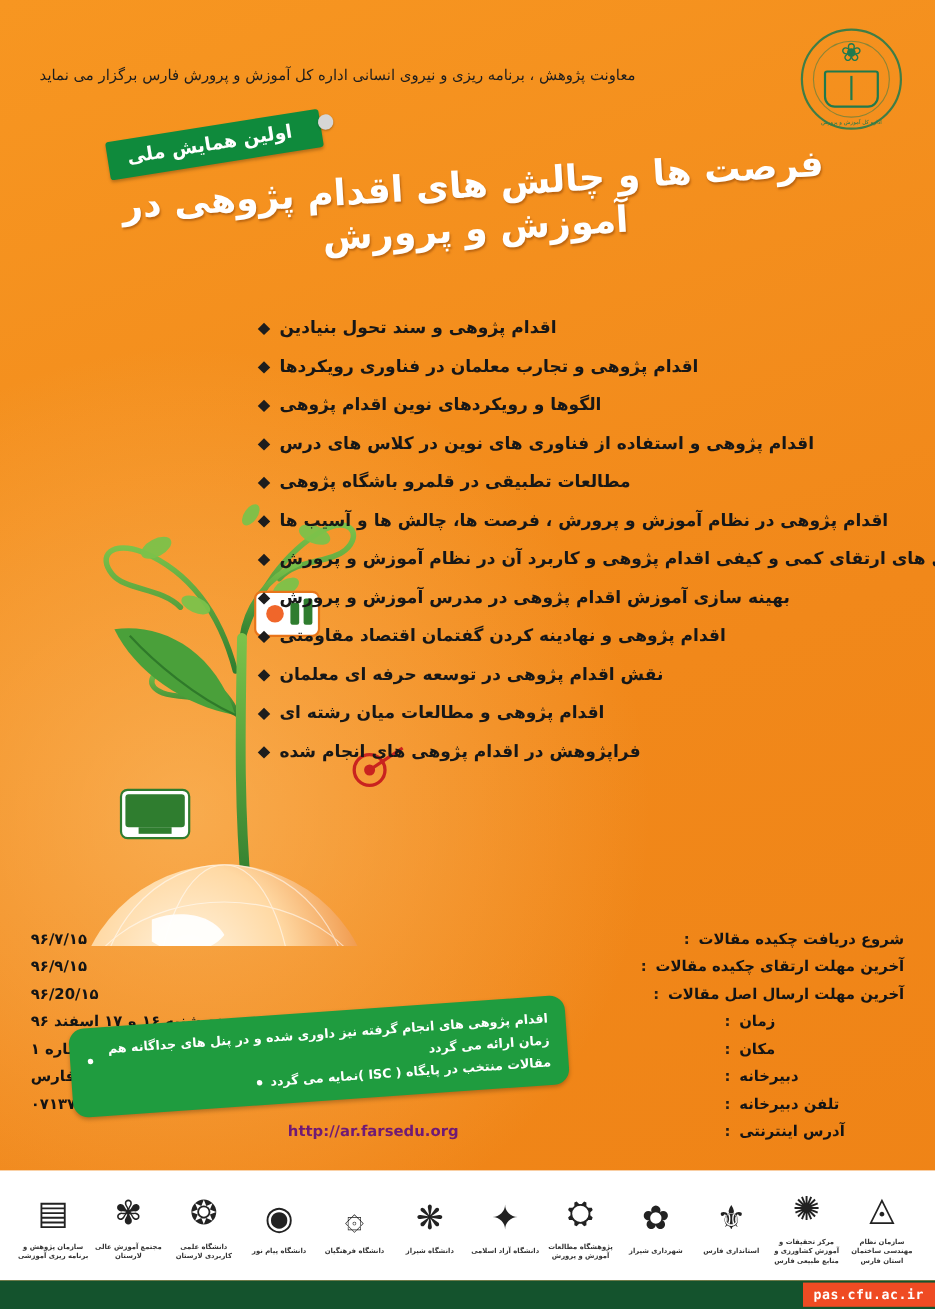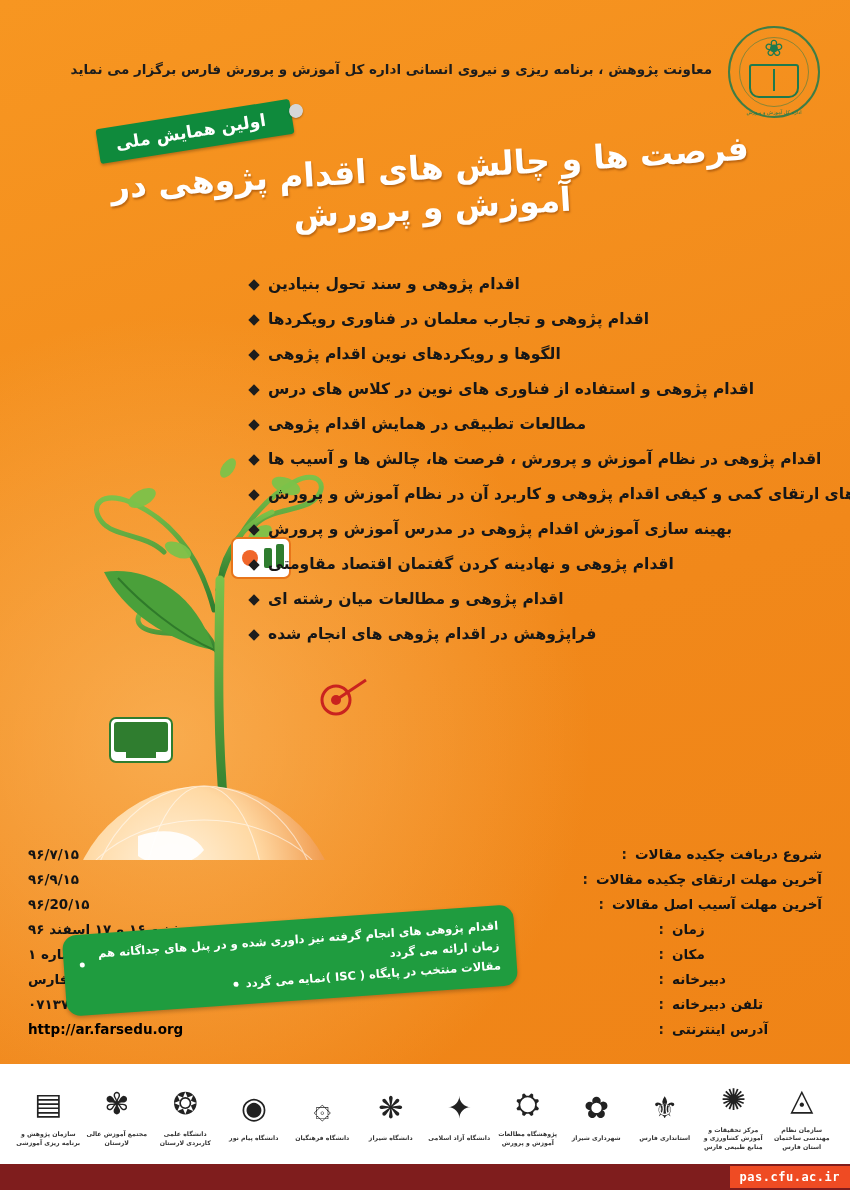--- a/index.html
+++ b/index.html
@@ -63,25 +63,25 @@
   .ministry-logo .book::after{
     content:"";position:absolute;left:50%;top:3px;width:2px;height:22px;
     background:#1f7a4d;transform:translateX(-50%);
   }
   .ministry-logo .arc-text{
     position:absolute;left:0;right:0;bottom:3px;
     text-align:center;font-size:5px;color:#1f7a4d;letter-spacing:.3px;
   }
   .header-line{
     flex:1;
-    text-align:right;
+    text-align:left;
     padding:34px 16px 0 6px;
     color:#1d1d1d;
     font-size:13.5px;
-    font-weight:bold;
+    font-weight:normal;
     letter-spacing:0px;
     line-height:1.4;
   }
 
   
   .title-wrap{
     position:relative;
     margin-top:4px;
     height:112px;
   }
@@ -118,21 +118,21 @@
   .main-title .l2{display:block;}
 
   
   .topics{
     position:absolute;
     top:275px;right:0;
     width:560px;
     padding-left:20px;
     direction:rtl;
     list-style:none;
-    margin:0;
+    margin:14px;
   }
   .topics li{
     display:flex;
     align-items:center;
     justify-content:flex-start;
     flex-direction:row-reverse;
     gap:10px;
     color:#171717;
     font-size:15.5px;
     font-weight:bold;
@@ -172,21 +172,21 @@
     gap:8px;
     font-size:13.5px;
     font-weight:bold;
     color:#141414;
     margin-bottom:9px;
     white-space:nowrap;
   }
   .info-row .lbl{min-width:150px;text-align:left;}
   .info-row .sep{opacity:.9;}
   .info-row .val{flex:1;text-align:left;}
-  .info-row.web .val{color:#000000;}
+  .info-row.web .val{color:#701a75;text-align:center;}
 
   
   .note{
     position:absolute;
     left:64px;top:920px;
     width:420px;
     background:#1f9c3f;
     color:#fff;
     border-radius:14px;
     padding:10px 16px 11px 16px;
@@ -231,21 +231,21 @@
     margin-top:3px;
     color:#333;
     font-weight:bold;
   }
 
   
   .footer{
     position:absolute;
     left:0;right:0;bottom:0;
     height:26px;
-    background:#7f1d1d;
+    background:#14532d;
     display:flex;
     align-items:center;
   }
   .footer .stamp{
     background:#ef4b23;
     color:#fff;
     font-family:"DejaVu Sans Mono","Liberation Mono",monospace;
     font-size:12px;
     font-weight:bold;
     padding:4px 10px;
@@ -376,61 +376,65 @@
     <li>
         <span class="bullet"></span>
         <span class="txt">الگوها و رویکردهای نوین اقدام پژوهی</span>
       </li>
     <li>
         <span class="bullet"></span>
         <span class="txt">اقدام پژوهی و استفاده از فناوری های نوین در کلاس های درس</span>
       </li>
     <li>
         <span class="bullet"></span>
-        <span class="txt">مطالعات تطبیقی در همایش اقدام پژوهی</span>
+        <span class="txt">مطالعات تطبیقی در قلمرو باشگاه پژوهی</span>
       </li>
     <li>
         <span class="bullet"></span>
         <span class="txt">اقدام پژوهی در نظام آموزش و پرورش ، فرصت ها، چالش ها و آسیب ها</span>
       </li>
     <li>
         <span class="bullet"></span>
         <span class="txt">مدل های ارتقای کمی و کیفی اقدام پژوهی و کاربرد آن در نظام آموزش و پرورش</span>
       </li>
     <li>
         <span class="bullet"></span>
         <span class="txt">بهینه سازی آموزش اقدام پژوهی در مدرس آموزش و پرورش</span>
       </li>
     <li>
         <span class="bullet"></span>
         <span class="txt">اقدام پژوهی و نهادینه کردن گفتمان اقتصاد مقاومتی</span>
       </li>
     <li>
         <span class="bullet"></span>
+        <span class="txt">نقش اقدام پژوهی در توسعه حرفه ای معلمان</span>
+      </li>
+    <li>
+        <span class="bullet"></span>
         <span class="txt">اقدام پژوهی و مطالعات میان رشته ای</span>
       </li>
     <li>
         <span class="bullet"></span>
         <span class="txt">فراپژوهش در اقدام پژوهی های انجام شده</span>
       </li>
   </ul>
 
   <div class="info">
     <div class="info-row">
       <span class="lbl">شروع دریافت چکیده مقالات</span>
       <span class="sep">:</span>
       <span class="val">۹۶/۷/۱۵</span>
     </div>
     <div class="info-row">
       <span class="lbl">آخرین مهلت ارتقای چکیده مقالات</span>
       <span class="sep">:</span>
       <span class="val">۹۶/۹/۱۵</span>
     </div>
     <div class="info-row">
-      <span class="lbl">آخرین مهلت آسیب اصل مقالات</span>
+      <span class="lbl">آخرین مهلت ارسال اصل مقالات</span>
       <span class="sep">:</span>
       <span class="val">۹۶/20/۱۵</span>
     </div>
     <div class="info-row">
       <span class="lbl">زمان</span>
       <span class="sep">:</span>
       <span class="val">روزهای چهارشنبه و پنج شنبه ۱۶ و ۱۷ اسفند ۹۶</span>
     </div>
     <div class="info-row">
       <span class="lbl">مکان</span>

